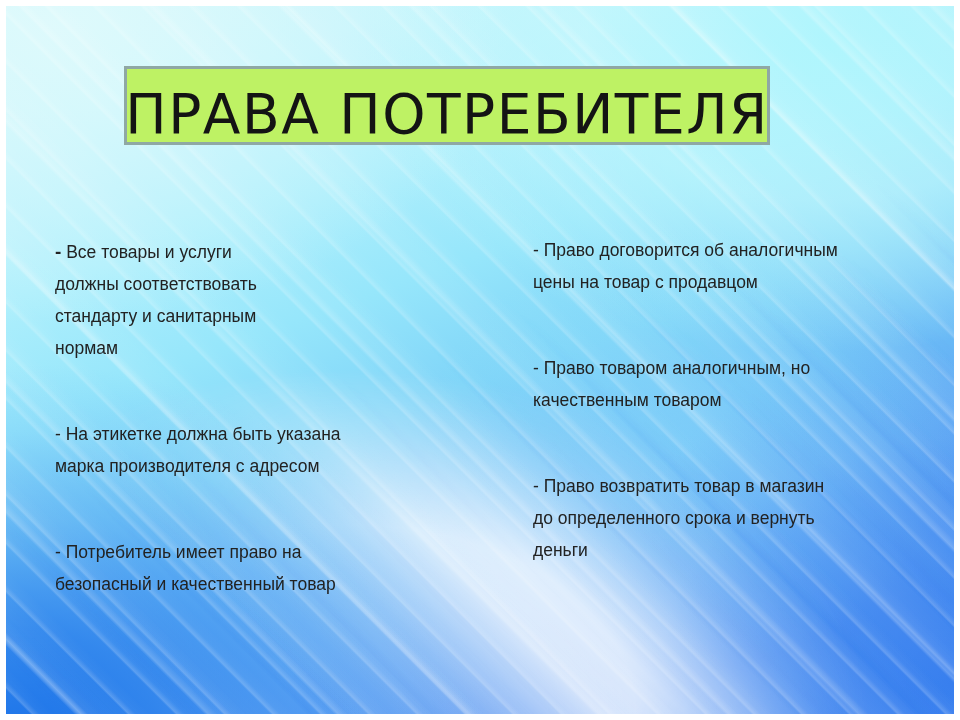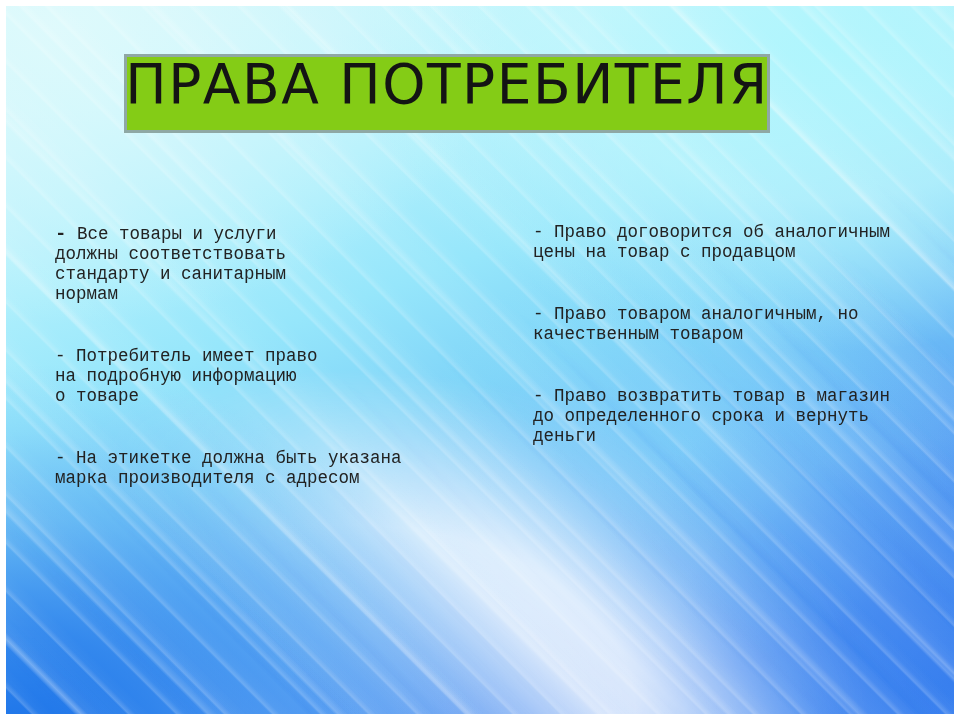--- a/index.html
+++ b/index.html
@@ -133,49 +133,49 @@
     background:
       radial-gradient(ellipse 360px 300px at 72% 62%,
         rgba(150,230,252,0.45) 0%,
         rgba(255,255,255,0) 74%);
   }
 
   
   .title-box {
     position: absolute;
     left: 118px;
-    top: 48px;
+    top: 60px;
     width: 646px;
     height: 79px;
-    background: #84cc16;
+    background: #bef264;
     border: 3px solid #8fa8a4;
     box-sizing: border-box;
     display: flex;
-    align-items: flex-start;
+    align-items: flex-end;
     justify-content: center;
     z-index: 5;
   }
   .title-text {
     font-family: "DejaVu Sans", sans-serif;
     font-size: 55px;
     line-height: 1;
     font-weight: 400;
     letter-spacing: 1.5px;
     color: #141414;
     white-space: nowrap;
   }
 
   
   .col {
     position: absolute;
     z-index: 4;
     color: #222222;
-    font-family: Liberation Mono, monospace;
+    font-family: Liberation Sans, sans-serif;
     font-size: 17.5px;
-    line-height: 20px;
+    line-height: 32px;
     white-space: pre-line;
   }
   .col-left  { left: 49px;  top: 198px; width: 430px; }
   .col-right { left: 527px; top: 196px; width: 400px; }
 
   .para { margin: 0 0 22px 0; }
   .para:last-child { margin-bottom: 12px; }
   .lead-dash {
     font-weight: 700;
     font-size: 19px;
@@ -199,25 +199,24 @@
 
   <div class="title-box">
     <div class="title-text">ПРАВА ПОТРЕБИТЕЛЯ</div>
   </div>
 
   <div class="col col-left">
     <p class="para"><span class="lead-dash">-</span><span> Все товары и услуги
 должны соответствовать
 стандарту и санитарным
 нормам</span></p>
-    <p class="para"><span>- Потребитель имеет право
-на подробную информацию
-о товаре</span></p>
     <p class="para"><span>- На этикетке должна быть указана
 марка производителя с адресом</span></p>
+    <p class="para"><span>- Потребитель имеет право на
+безопасный и качественный товар</span></p>
   </div>
 
   <div class="col col-right">
     <p class="para"><span>- Право договорится об аналогичным
 цены на товар с продавцом</span></p>
     <p class="para"><span>- Право товаром аналогичным,  но
 качественным  товаром</span></p>
     <p class="para"><span>- Право возвратить товар в магазин
 до определенного срока и вернуть
 деньги</span></p>

